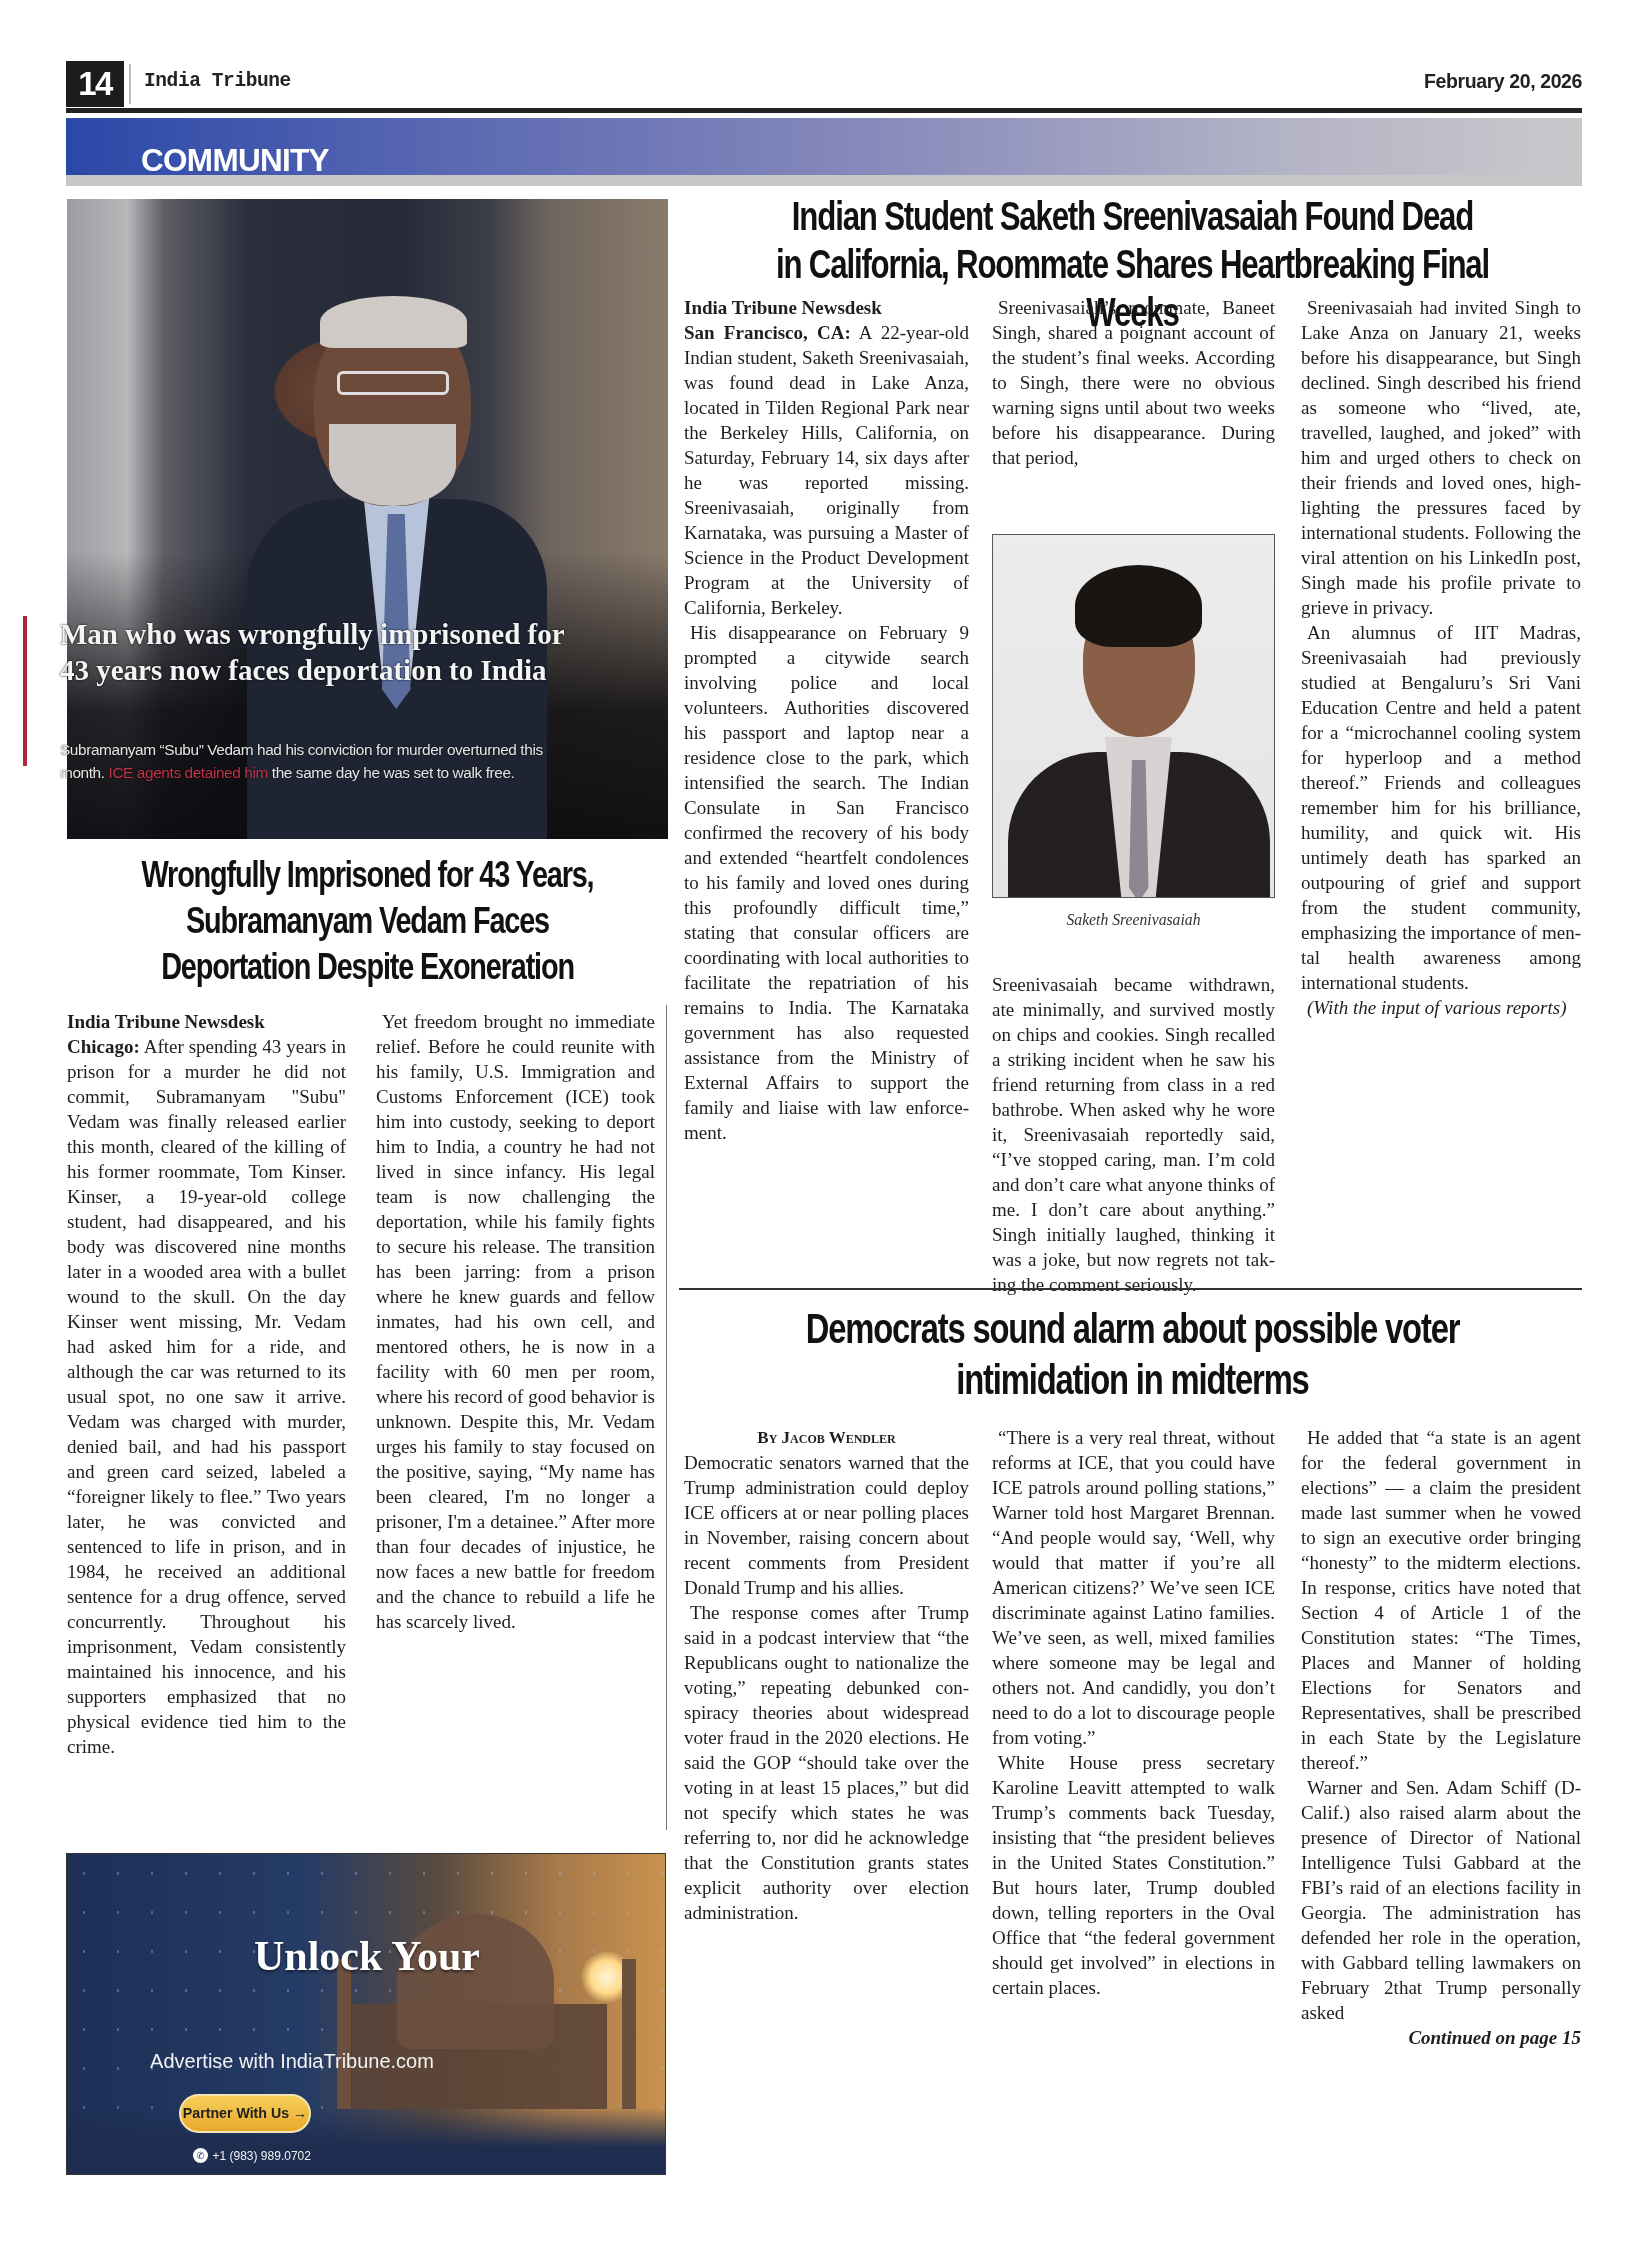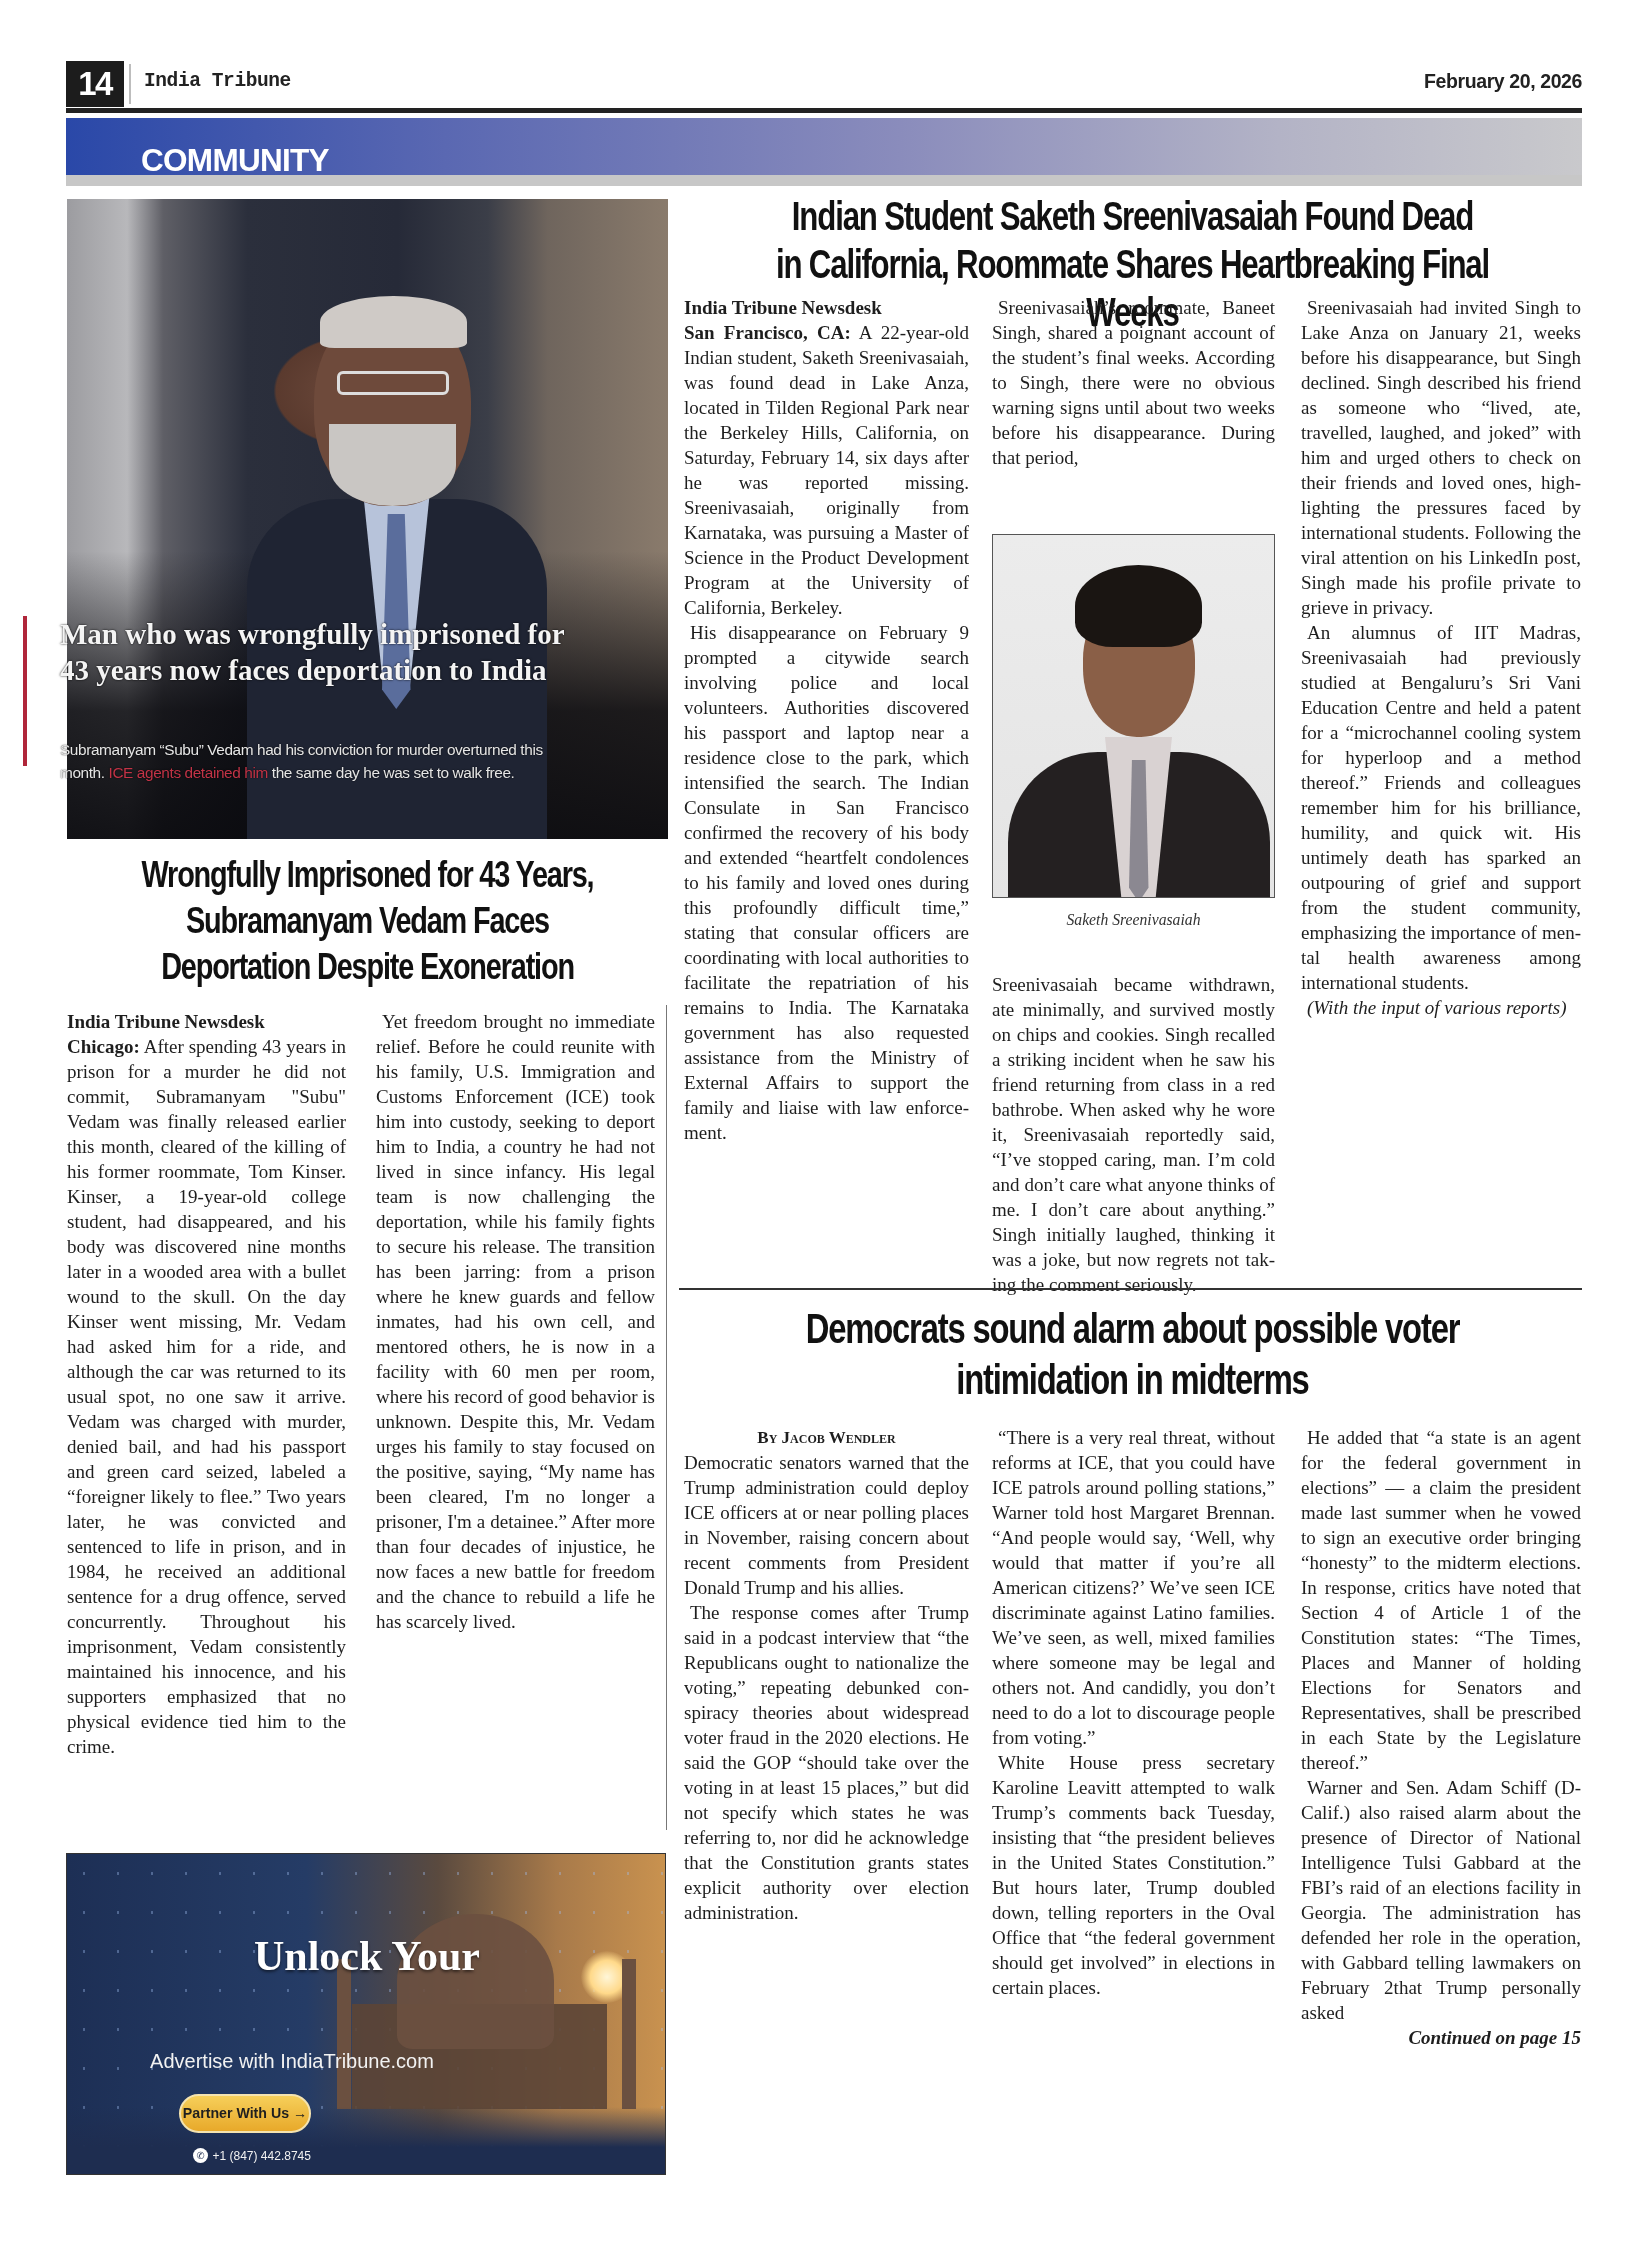--- a/index.html
+++ b/index.html
@@ -143,21 +143,21 @@
   <div class="minaret" style="left:270px;"></div>
   <div class="minaret" style="left:555px;"></div>
   <div class="footer-shade"></div>
   <div class="ad-title">
     <div>Unlock Your</div>
   </div>
   <div class="ad-sub">Advertise with IndiaTribune.com</div>
   <div class="ad-btn">Partner With Us →</div>
   <div class="ad-phone">
     <span class="phone-icon">✆</span>
-    <span>+1 (847) 442.8745</span>
+    <span>+1 (983) 989.0702</span>
   </div>
 </div>
 
 <div class="col-rule" style="left:666px; top:1005px; height:825px; width:0.7px; background:#777;"></div>
 
 <h1 class="headline a2-headline">Indian Student Saketh Sreenivasaiah Found Dead in California, Roommate Shares Heartbreaking Final Weeks</h1>
 
 <div class="col" style="left:684px; top:295px; width:285px; height:975px; overflow:hidden;">
   <p class="noindent">
     <span class="newsdesk">India Tribune Newsdesk</span><span class="dateline">San Francisco, CA:</span><span> A 22-year-old Indian student, Saketh Sreenivasaiah, was found dead in Lake Anza, located in Tilden Regional Park near the Berkeley Hills, California, on Saturday, February 14, six days after he was reported missing. Sreenivasaiah, originally from Karnataka, was pursuing a Master of Science in the Product Development Program at the University of California, Berkeley.</span>

